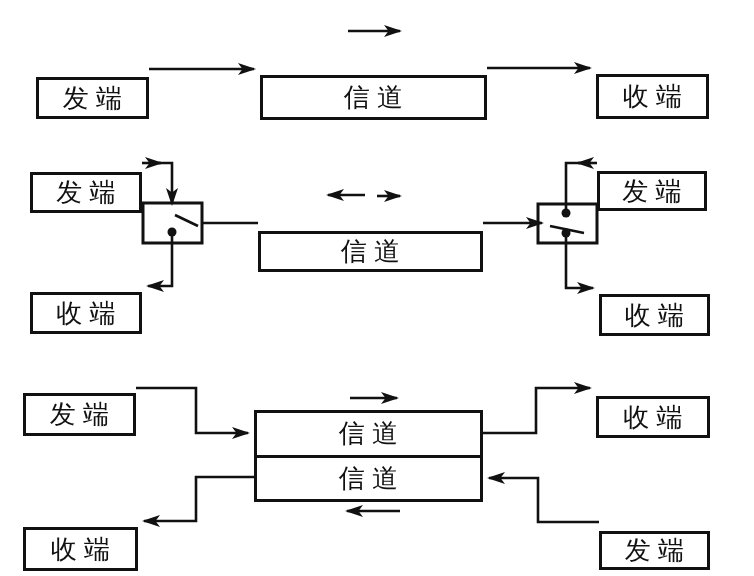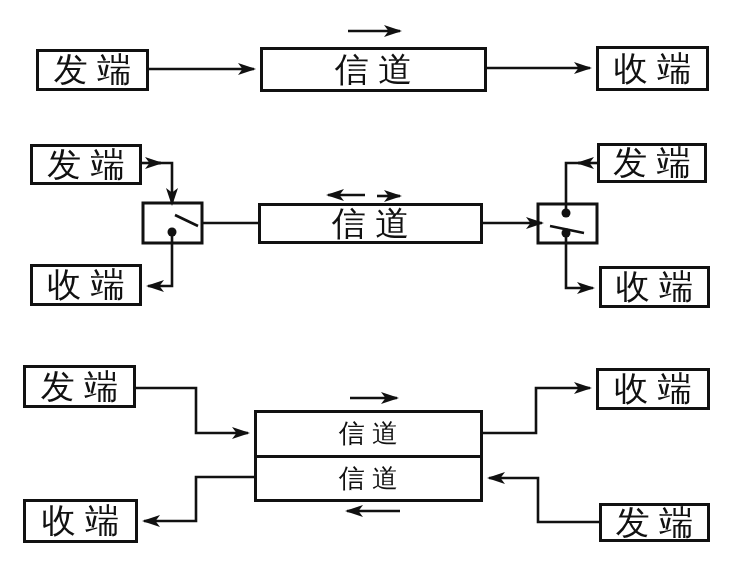--- a/index.html
+++ b/index.html
@@ -3,22 +3,22 @@
 <meta charset="utf-8">
 <style>
   html,body{margin:0;padding:0;background:#fff;}
   #stage{
     position:relative;width:754px;height:576px;background:#ffffff;
     font-family:"Liberation Serif","DejaVu Serif",serif;overflow:hidden;
   }
   .box{
     position:absolute;box-sizing:border-box;border:3px solid #111;background:#fff;
     display:flex;align-items:center;justify-content:center;
-    font-size:34px;color:#111;letter-spacing:0.28em;text-indent:0.28em;
-    white-space:nowrap;z-index:2;
+    font-size:26px;color:#111;letter-spacing:0.28em;text-indent:0.28em;
+    white-space:nowrap;z-index:2;margin-top:28px;
   }
   .dualbox{
     position:absolute;box-sizing:border-box;border:3px solid #111;background:#fff;
     display:flex;flex-direction:column;z-index:2;
   }
   .dualbox .half{
     flex:1;display:flex;align-items:center;justify-content:center;
     font-size:26px;color:#111;letter-spacing:0.28em;text-indent:0.28em;
   }
   .dualbox .half.lower{border-top:3px solid #111;}

